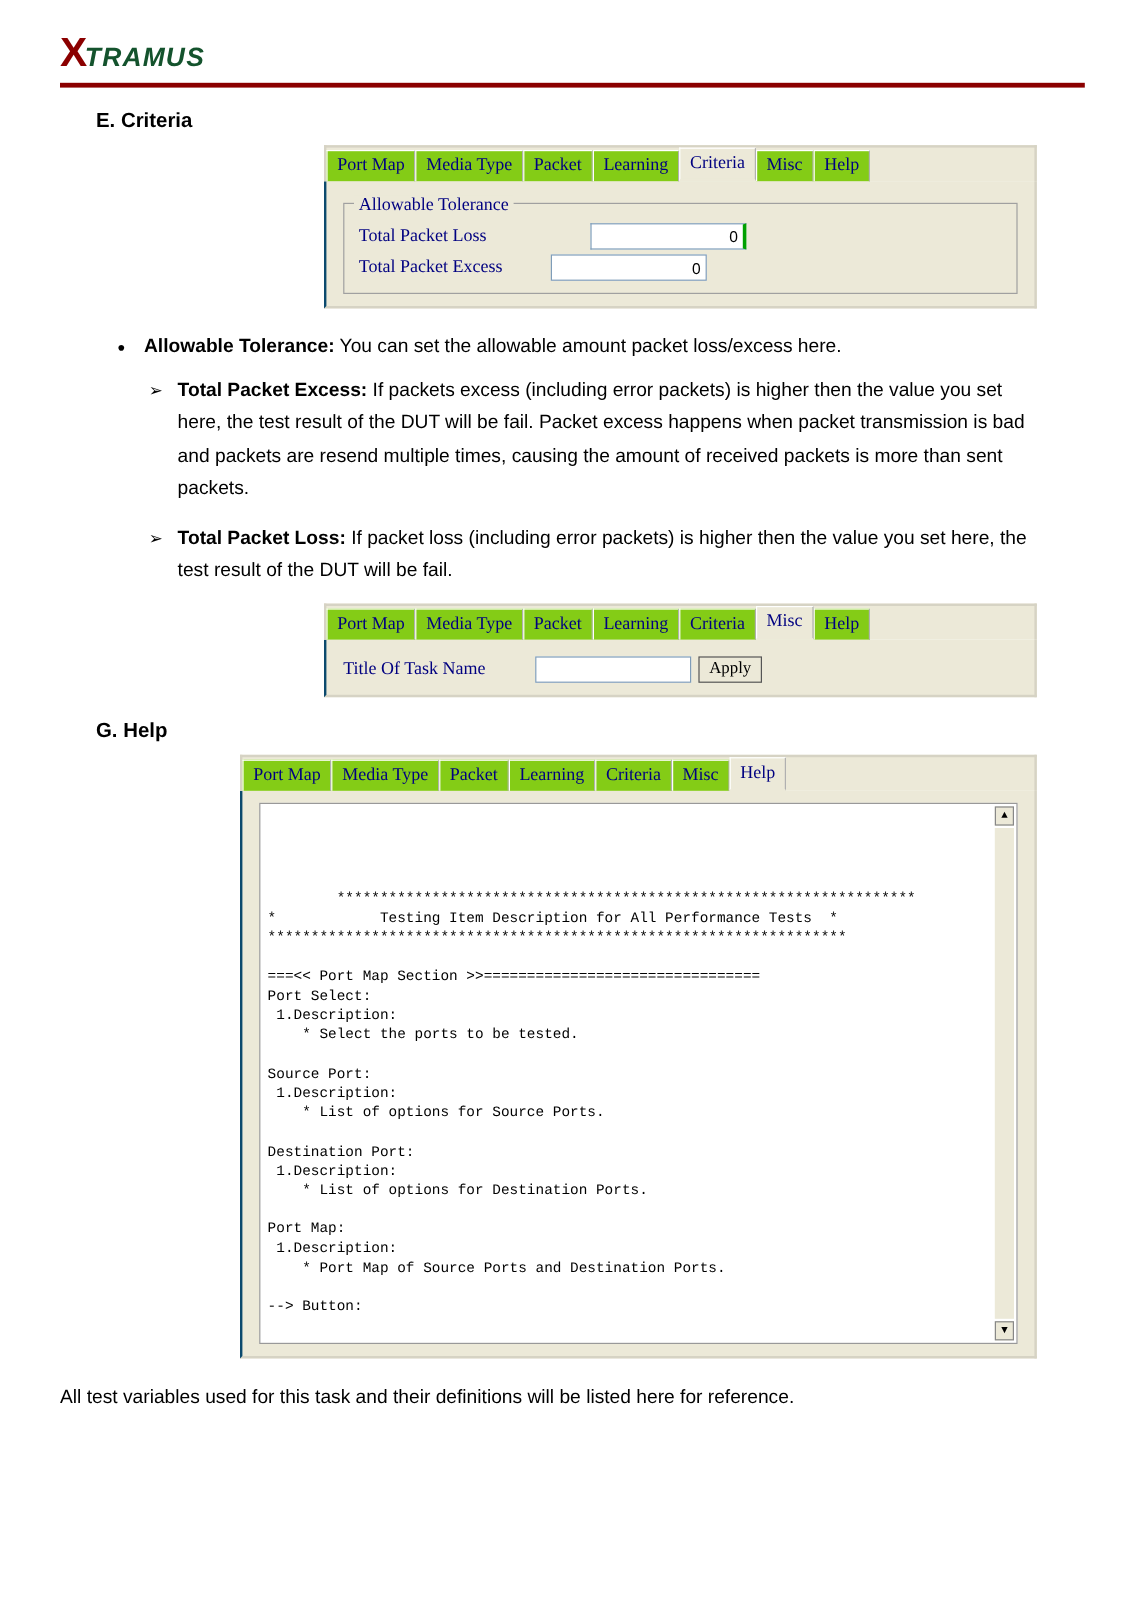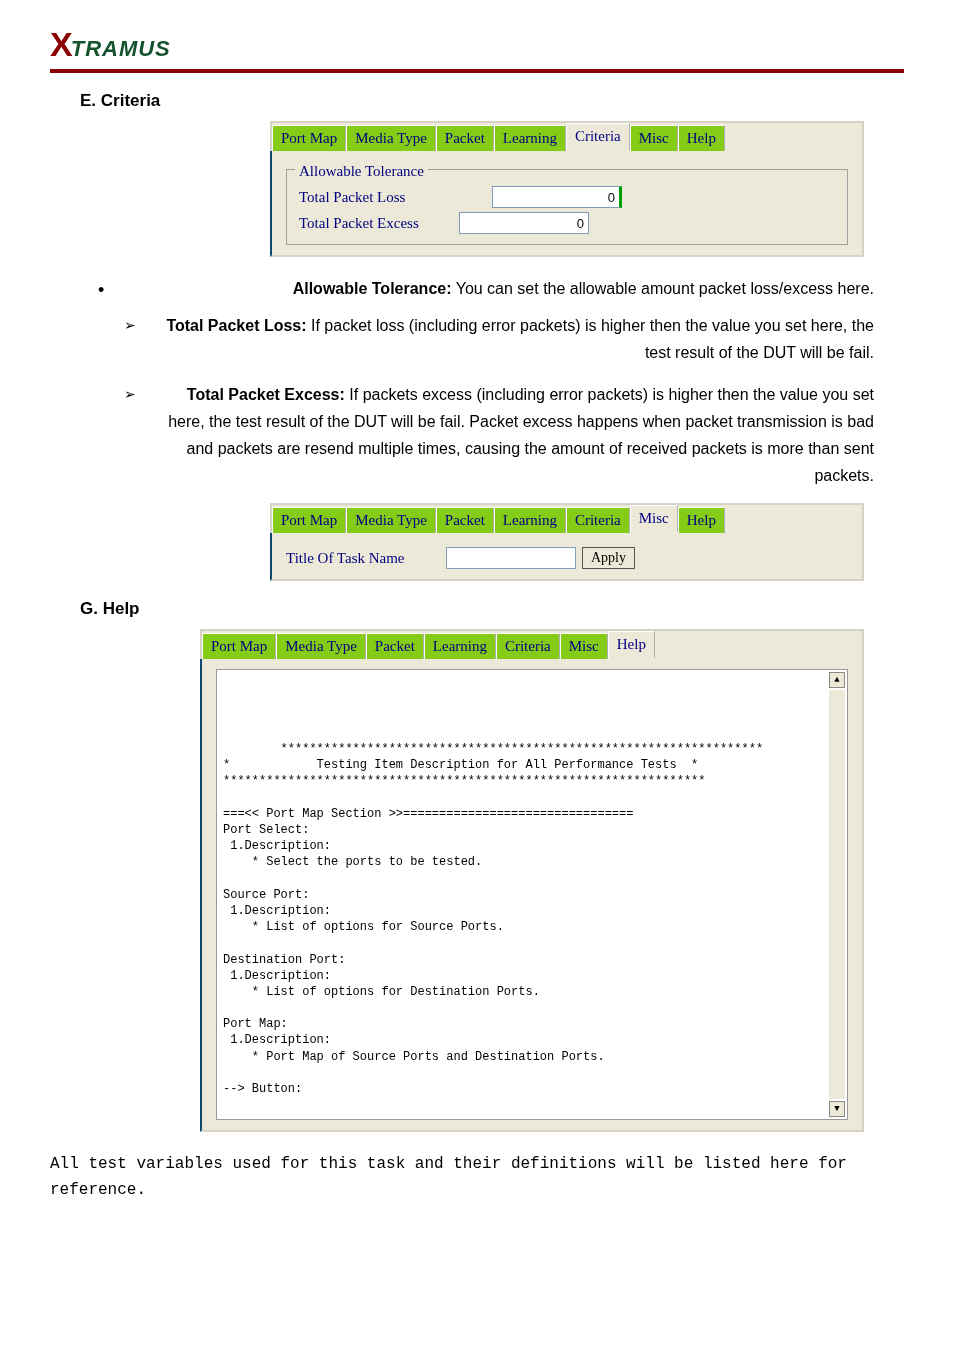--- a/index.html
+++ b/index.html
@@ -27,34 +27,34 @@
   .form-label { font-family: "Times New Roman", serif; font-size: 15px; color: #000080; width: 160px; }
   .form-input { width: 130px; height: 22px; border: 1px solid #7f9db9; background: #fff; text-align: right; padding-right: 4px; font-size: 13px; }
   .form-input.hl { border-right: 3px solid #00a000; }
   
   .btn { font-family: "Times New Roman", serif; font-size: 14px; background: #ece9d8; border: 1px solid #555; padding: 2px 8px; margin-left: 6px; cursor: pointer; }
   
   .screenshot-wrap { margin-left: 220px; margin-right: 40px; }
   .screenshot-wrap2 { margin-left: 220px; margin-right: 40px; }
   .screenshot-wrap3 { margin-left: 150px; margin-right: 40px; }
   
-  .bullets { margin: 18px 30px 0 70px; text-align: right; }
+  .bullets { margin: 18px 30px 0 70px; }
   .bullets li { margin-bottom: 14px; line-height: 1.7; list-style: none; position: relative; }
   .bullets li::before { content: "•"; position: absolute; left: -22px; font-size: 18px; }
   .sub-bullets { margin: 10px 0 0 28px; }
   .sub-bullets li::before { content: "➢"; font-size: 14px; left: -24px; top: 2px; }
   
   .bold { font-weight: bold; }
   
   .help-text-box { background: #fff; border: 1px solid #999; font-family: "Courier New", monospace; font-size: 12px; padding: 6px; white-space: pre; overflow: hidden; position: relative; line-height: 1.35; }
   .scroll-up { position: absolute; right: 2px; top: 2px; width: 16px; height: 16px; background: #ece9d8; border: 1px solid #888; display: flex; align-items: center; justify-content: center; font-size: 9px; }
   .scroll-dn { position: absolute; right: 2px; bottom: 2px; width: 16px; height: 16px; background: #ece9d8; border: 1px solid #888; display: flex; align-items: center; justify-content: center; font-size: 9px; }
   .scroll-track { position: absolute; right: 2px; top: 20px; bottom: 20px; width: 16px; background: #ece9d8; }
   
-  .footnote { margin: 20px 50px 0 50px; font-size: 16px; line-height: 1.6; font-family: Liberation Mono, monospace; }
+  .footnote { margin: 20px 50px 0 50px; font-size: 16px; line-height: 1.6; }
 </style>
 </head>
 <body>
 
 <div class="page">
   <div class="logo-row">
     <span class="logo-x">X</span>
     <span class="logo-rest">TRAMUS</span>
   </div>
   <hr class="divider-thick">
@@ -84,24 +84,24 @@
         </div>
       </div>
     </div>
   </div>
 
   <ul class="bullets">
     <li>
       <span class="bold">Allowable Tolerance:</span><span> You can set the allowable amount packet loss/excess here.</span>
       <ul class="sub-bullets">
         <li>
-          <span class="bold">Total Packet Loss:</span><span> If packet loss (including error packets) is higher then the value you set here, the test result of the DUT will be fail.</span>
+          <span class="bold">Total Packet Excess:</span><span> If packets excess (including error packets) is higher then the value you set here, the test result of the DUT will be fail. Packet excess happens when packet transmission is bad and packets are resend multiple times, causing the amount of received packets is more than sent packets.</span>
         </li>
         <li>
-          <span class="bold">Total Packet Excess:</span><span> If packets excess (including error packets) is higher then the value you set here, the test result of the DUT will be fail. Packet excess happens when packet transmission is bad and packets are resend multiple times, causing the amount of received packets is more than sent packets.</span>
+          <span class="bold">Total Packet Loss:</span><span> If packet loss (including error packets) is higher then the value you set here, the test result of the DUT will be fail.</span>
         </li>
       </ul>
     </li>
   </ul>
 
 
   <div class="screenshot-wrap2">
     <div class="tab-strip">
       <div class="tab">Port Map</div>
       <div class="tab">Media Type</div>

